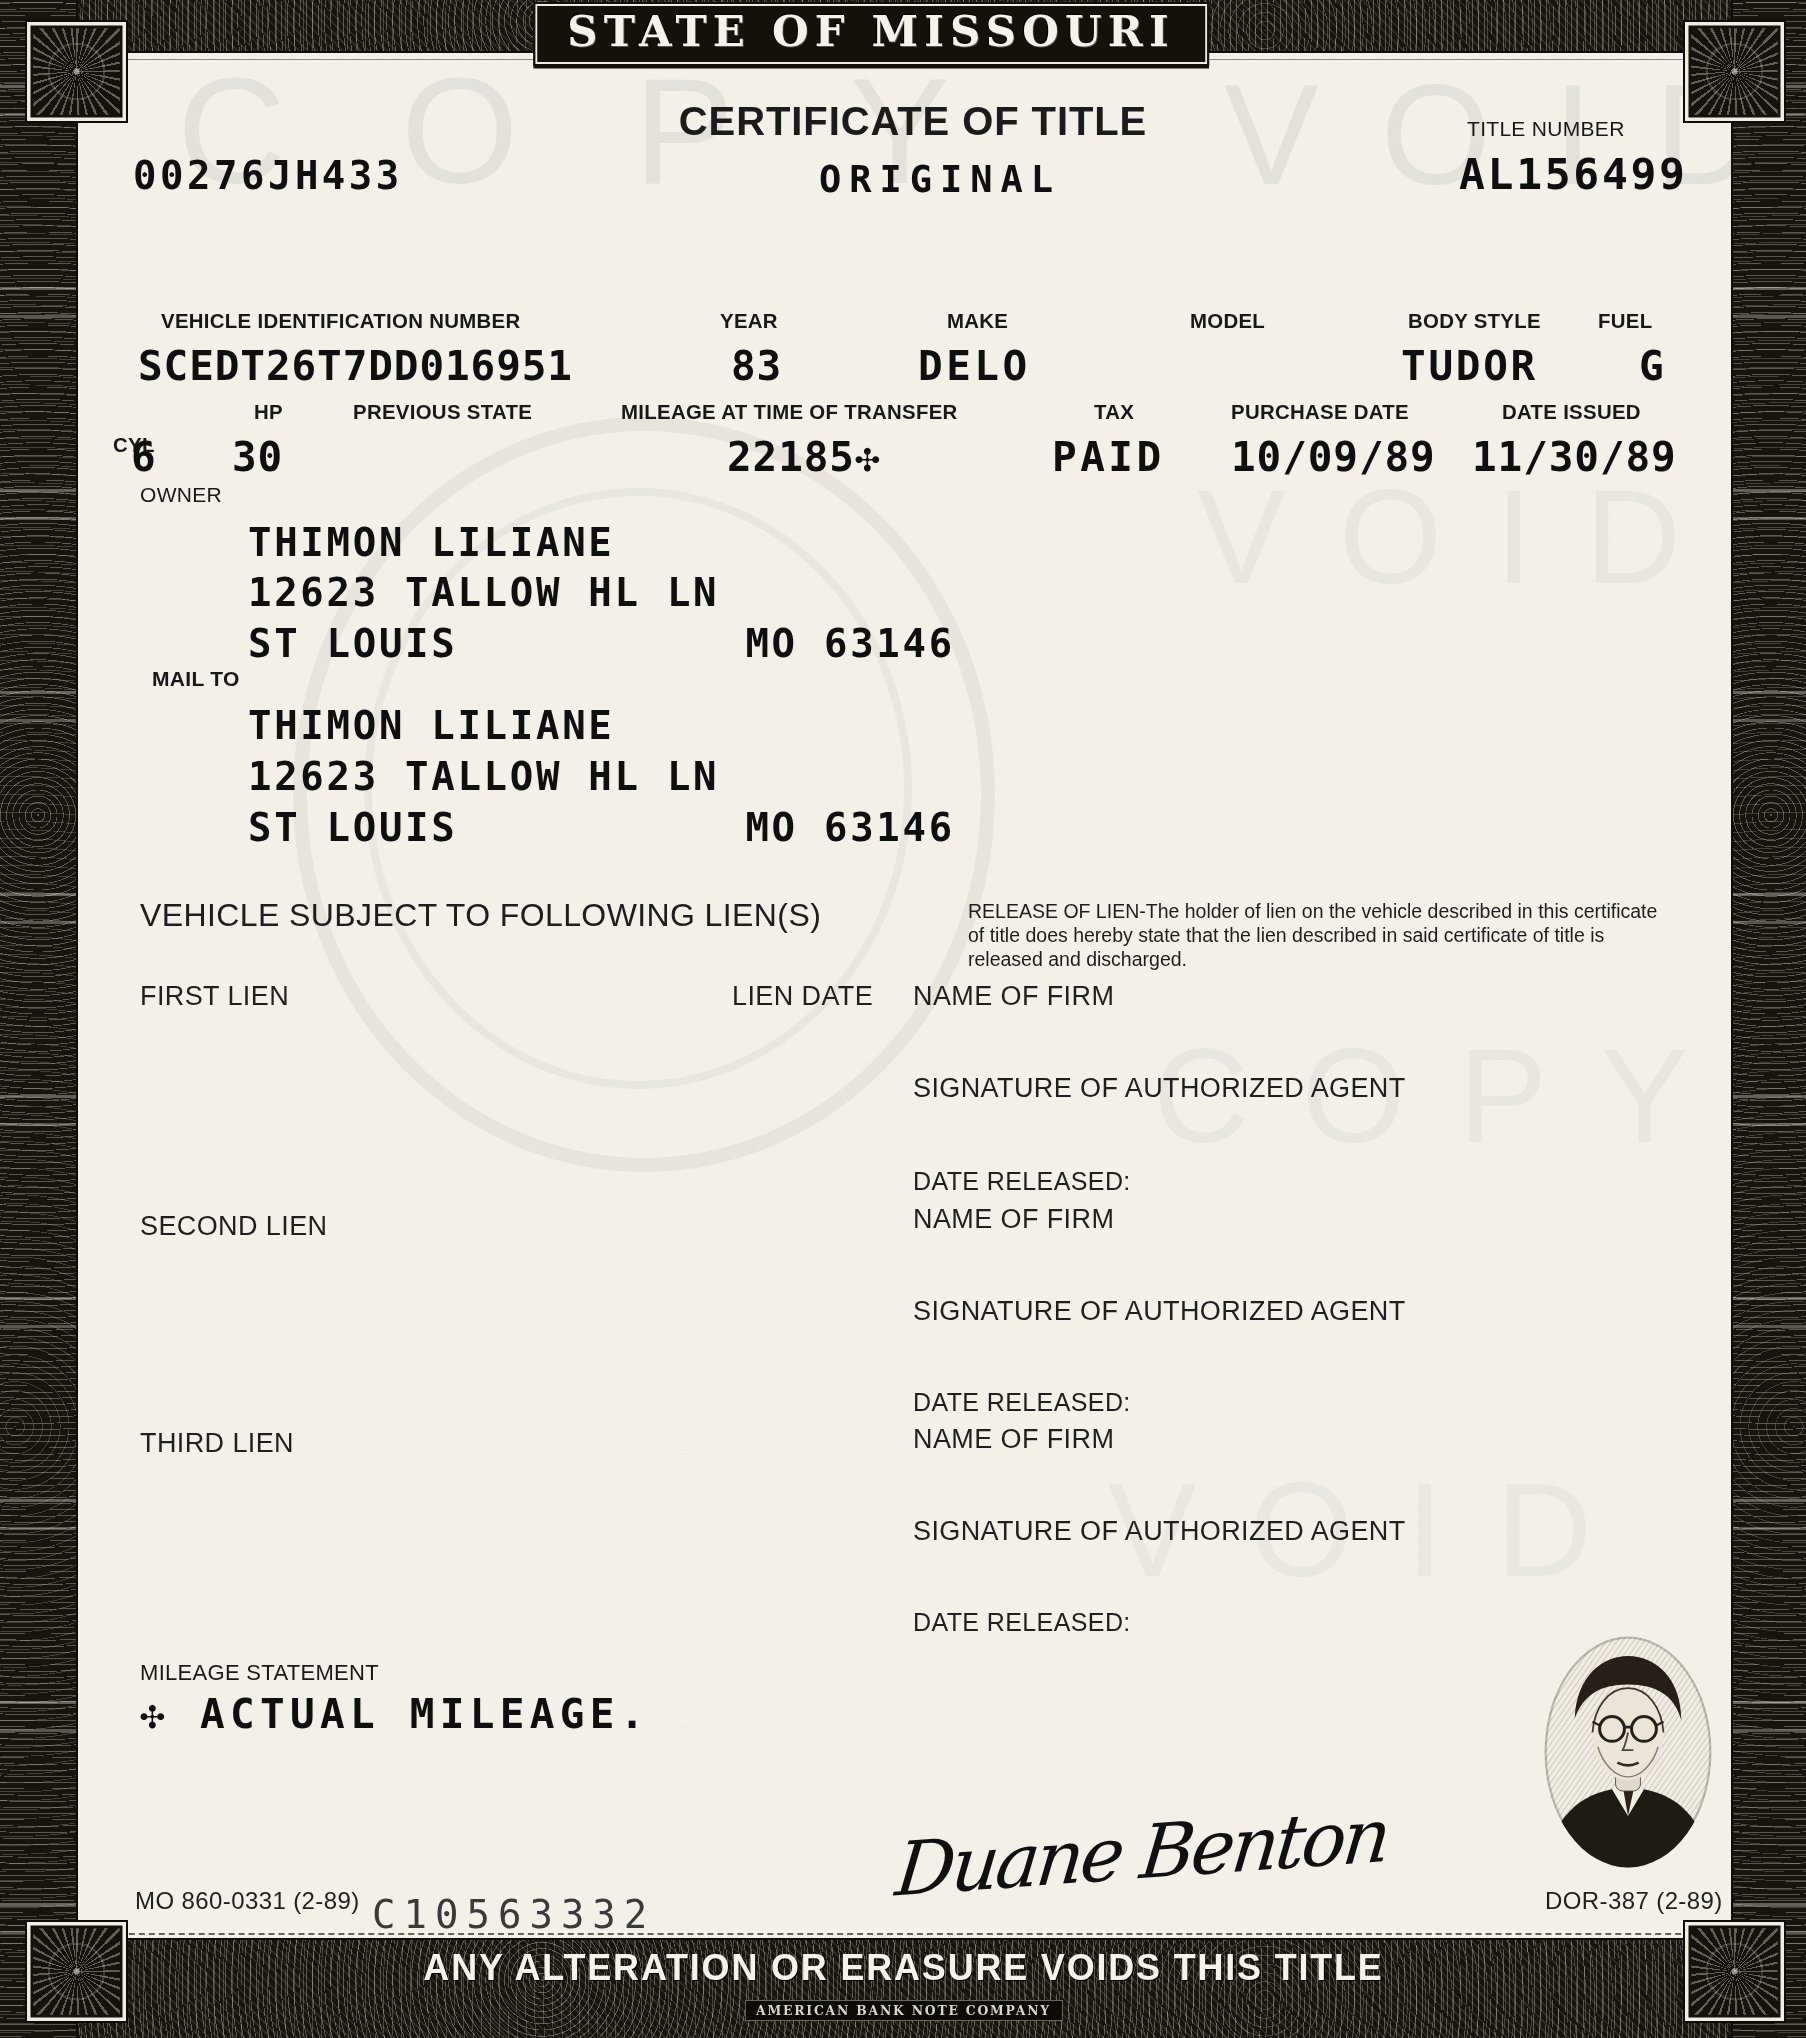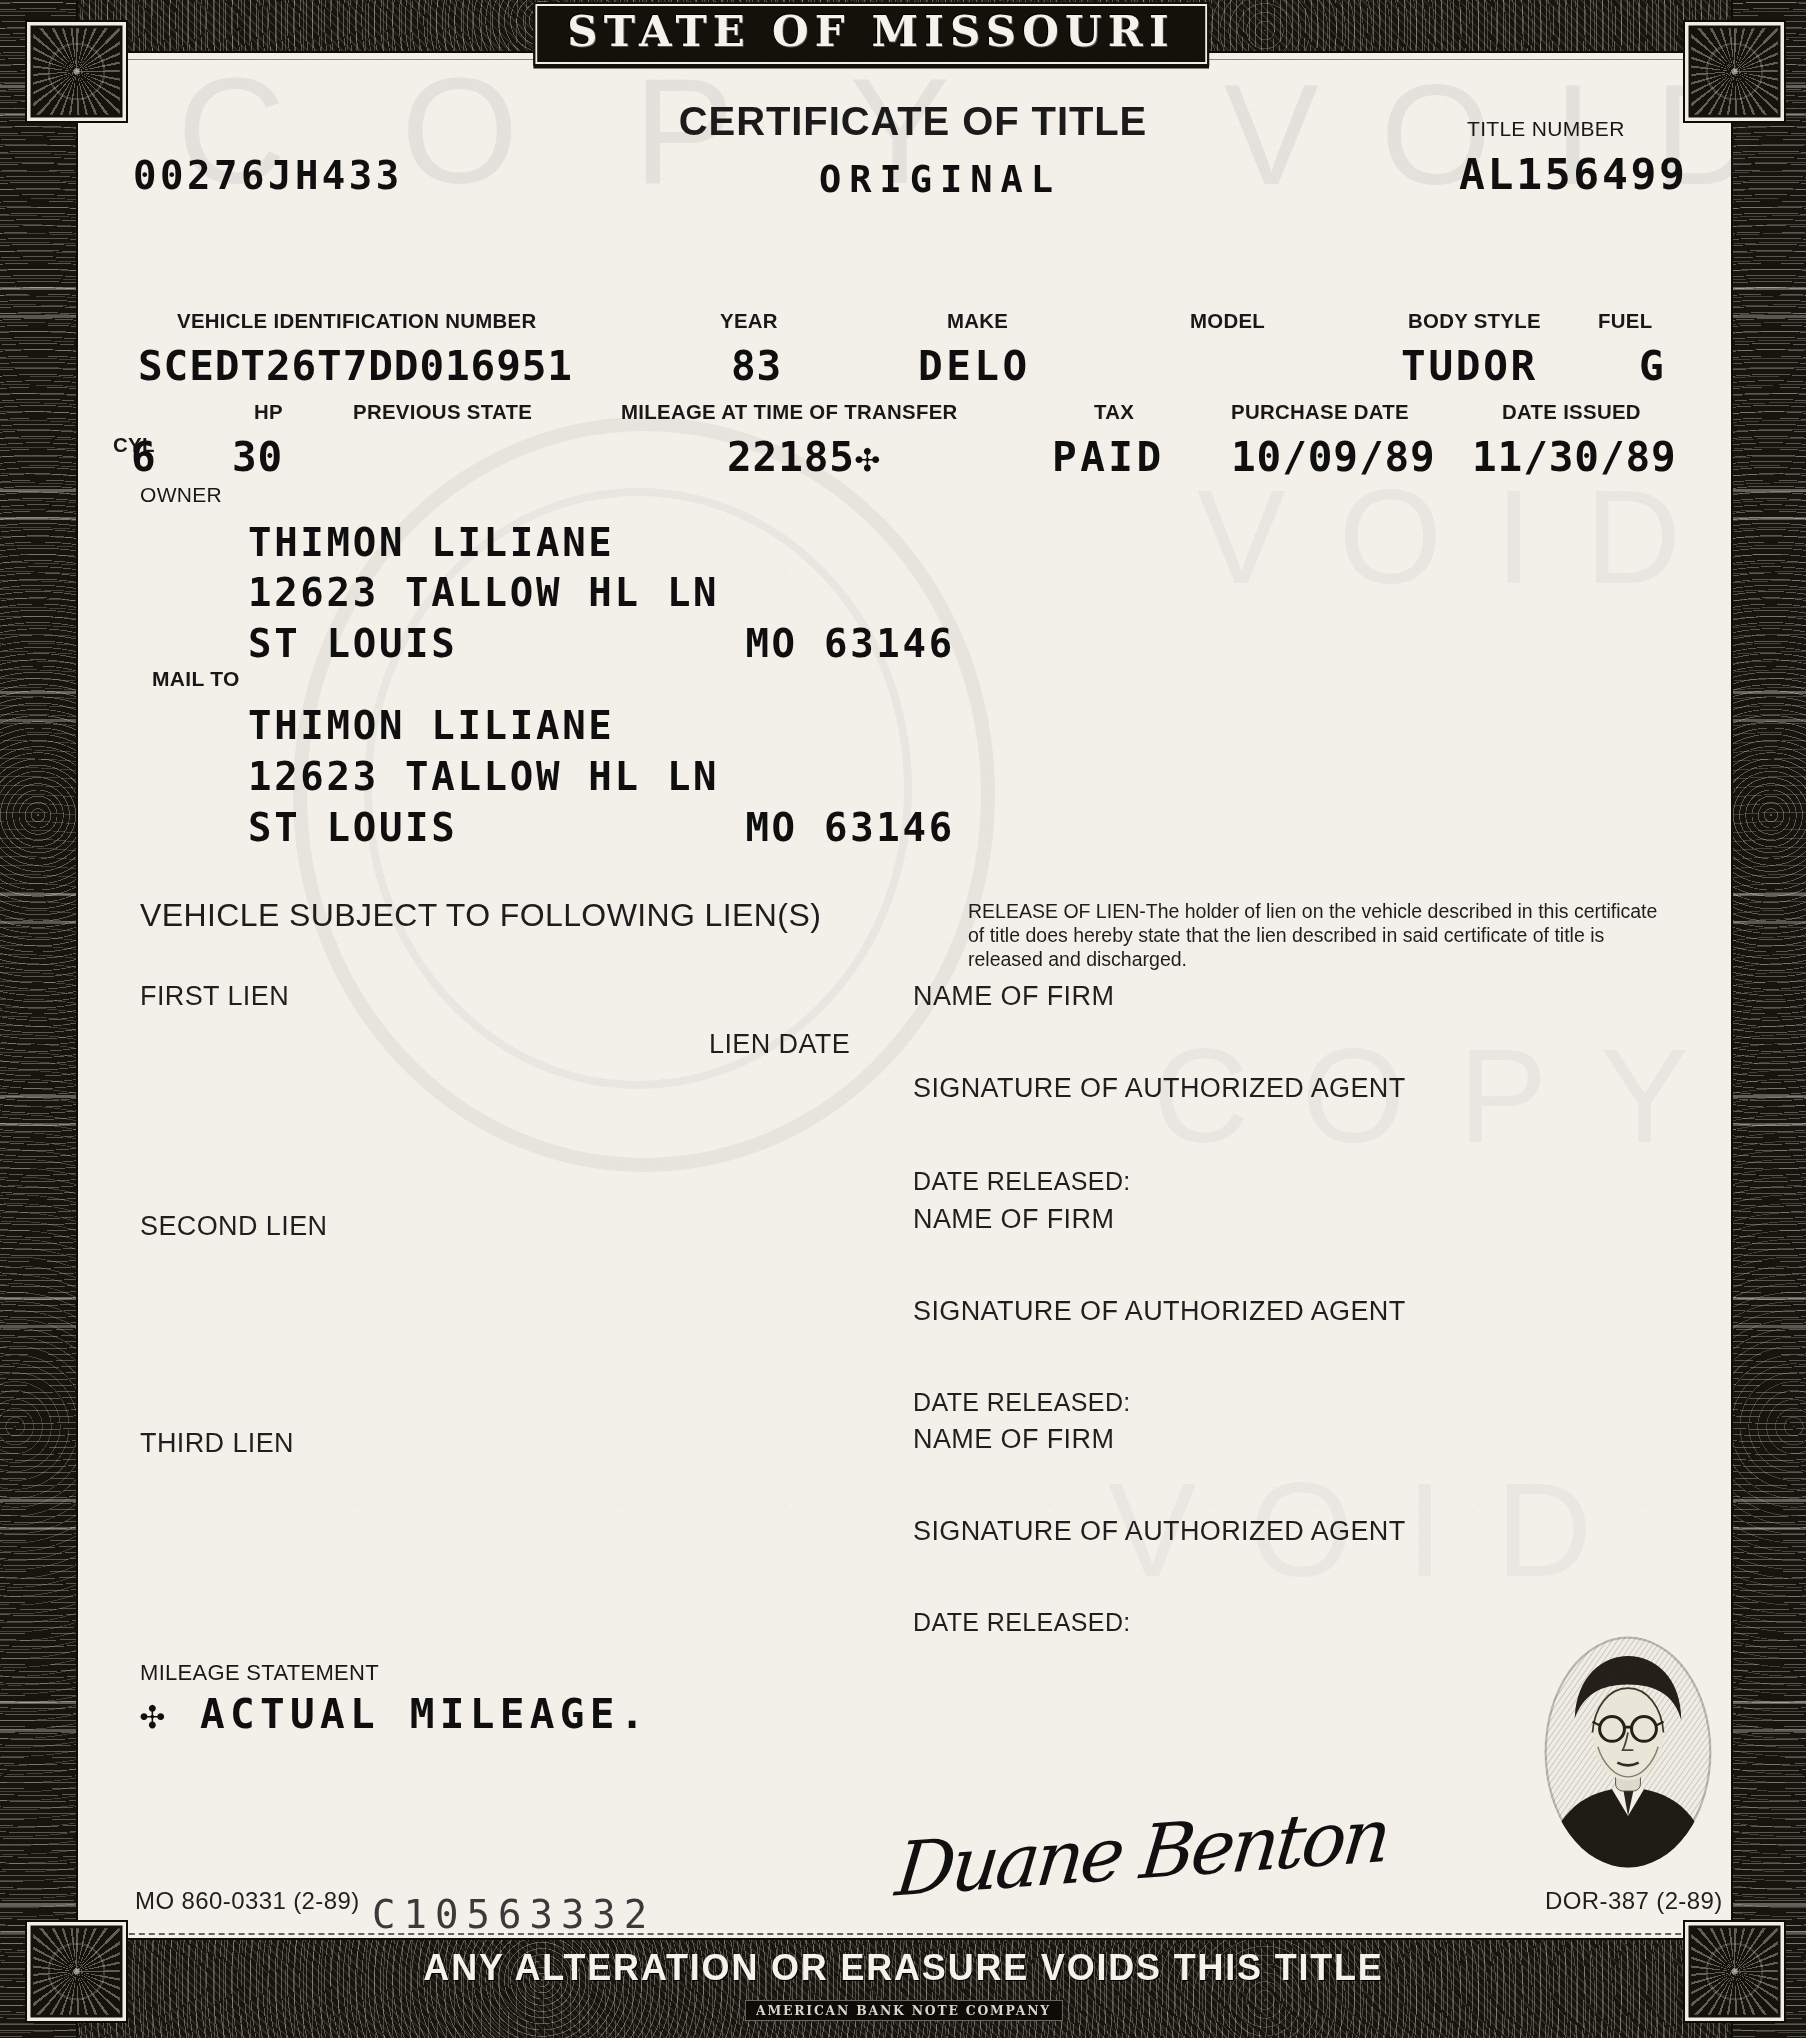--- a/index.html
+++ b/index.html
@@ -129,21 +129,21 @@
 <div class="abs banner-plate">
   <div class="banner-text">STATE OF MISSOURI</div>
 </div>
 
 <div class="abs content typed" style="left:133px;top:153px;font-size:39px;letter-spacing:3.5px;">00276JH433</div>
 <div class="abs content" style="left:913px;top:99px;transform:translateX(-50%);font-size:40px;font-weight:bold;letter-spacing:0.9px;white-space:nowrap;">CERTIFICATE OF TITLE</div>
 <div class="abs content typed" style="left:940px;top:158px;transform:translateX(-50%);font-size:37px;letter-spacing:8px;">ORIGINAL</div>
 <div class="abs content lbl" style="left:1467px;top:117px;font-weight:normal;font-size:21px;">TITLE NUMBER</div>
 <div class="abs content typed" style="left:1459px;top:149px;font-size:43px;letter-spacing:2.7px;">AL156499</div>
 
-<div class="abs content lbl" style="left:161px;top:310px;margin-left:16px;">VEHICLE IDENTIFICATION NUMBER</div>
+<div class="abs content lbl" style="left:161px;top:310px;">VEHICLE IDENTIFICATION NUMBER</div>
 <div class="abs content lbl" style="left:720px;top:310px;">YEAR</div>
 <div class="abs content lbl" style="left:947px;top:310px;">MAKE</div>
 <div class="abs content lbl" style="left:1190px;top:310px;">MODEL</div>
 <div class="abs content lbl" style="left:1408px;top:310px;">BODY STYLE</div>
 <div class="abs content lbl" style="left:1598px;top:310px;">FUEL</div>
 
 <div class="abs content typed" style="left:138px;top:342px;">SCEDT26T7DD016951</div>
 <div class="abs content typed" style="left:731px;top:342px;">83</div>
 <div class="abs content typed" style="left:918px;top:342px;letter-spacing:3.5px;">DELO</div>
 <div class="abs content typed" style="left:1193px;top:342px;"></div>
@@ -173,21 +173,21 @@
 
 <div class="abs content lbl" style="left:152px;top:667px;font-weight:bold;font-size:21px;">MAIL TO</div>
 <div class="abs content typed-sm" style="left:248px;top:700px;letter-spacing:2.7px;">THIMON LILIANE</div>
 <div class="abs content typed-sm" style="left:248px;top:751px;letter-spacing:2.7px;">12623 TALLOW HL LN</div>
 <div class="abs content typed-sm" style="left:248px;top:802px;letter-spacing:2.7px;">ST LOUIS           MO 63146</div>
 
 <div class="abs content lbl-lg" style="left:140px;top:897px;">VEHICLE SUBJECT TO FOLLOWING LIEN(S)</div>
 <div class="abs content para" style="left:968px;top:899px;">RELEASE OF LIEN-The holder of lien on the vehicle described in this certificate of title does hereby state that the lien described in said certificate of title is released and discharged.</div>
 
 <div class="abs content lbl-md" style="left:140px;top:981px;">FIRST LIEN</div>
-<div class="abs content lbl-md" style="left:709px;top:981px;margin-top:48px;">LIEN DATE</div>
+<div class="abs content lbl-md" style="left:732px;top:981px;">LIEN DATE</div>
 <div class="abs content lbl-md" style="left:913px;top:981px;">NAME OF FIRM</div>
 <div class="abs content lbl-md" style="left:913px;top:1073px;">SIGNATURE OF AUTHORIZED AGENT</div>
 <div class="abs content lbl-md" style="left:913px;top:1167px;font-size:25px;">DATE RELEASED:</div>
 
 <div class="abs content lbl-md" style="left:140px;top:1211px;">SECOND LIEN</div>
 <div class="abs content lbl-md" style="left:913px;top:1204px;">NAME OF FIRM</div>
 <div class="abs content lbl-md" style="left:913px;top:1296px;">SIGNATURE OF AUTHORIZED AGENT</div>
 <div class="abs content lbl-md" style="left:913px;top:1388px;font-size:25px;">DATE RELEASED:</div>
 
 <div class="abs content lbl-md" style="left:140px;top:1428px;">THIRD LIEN</div>

